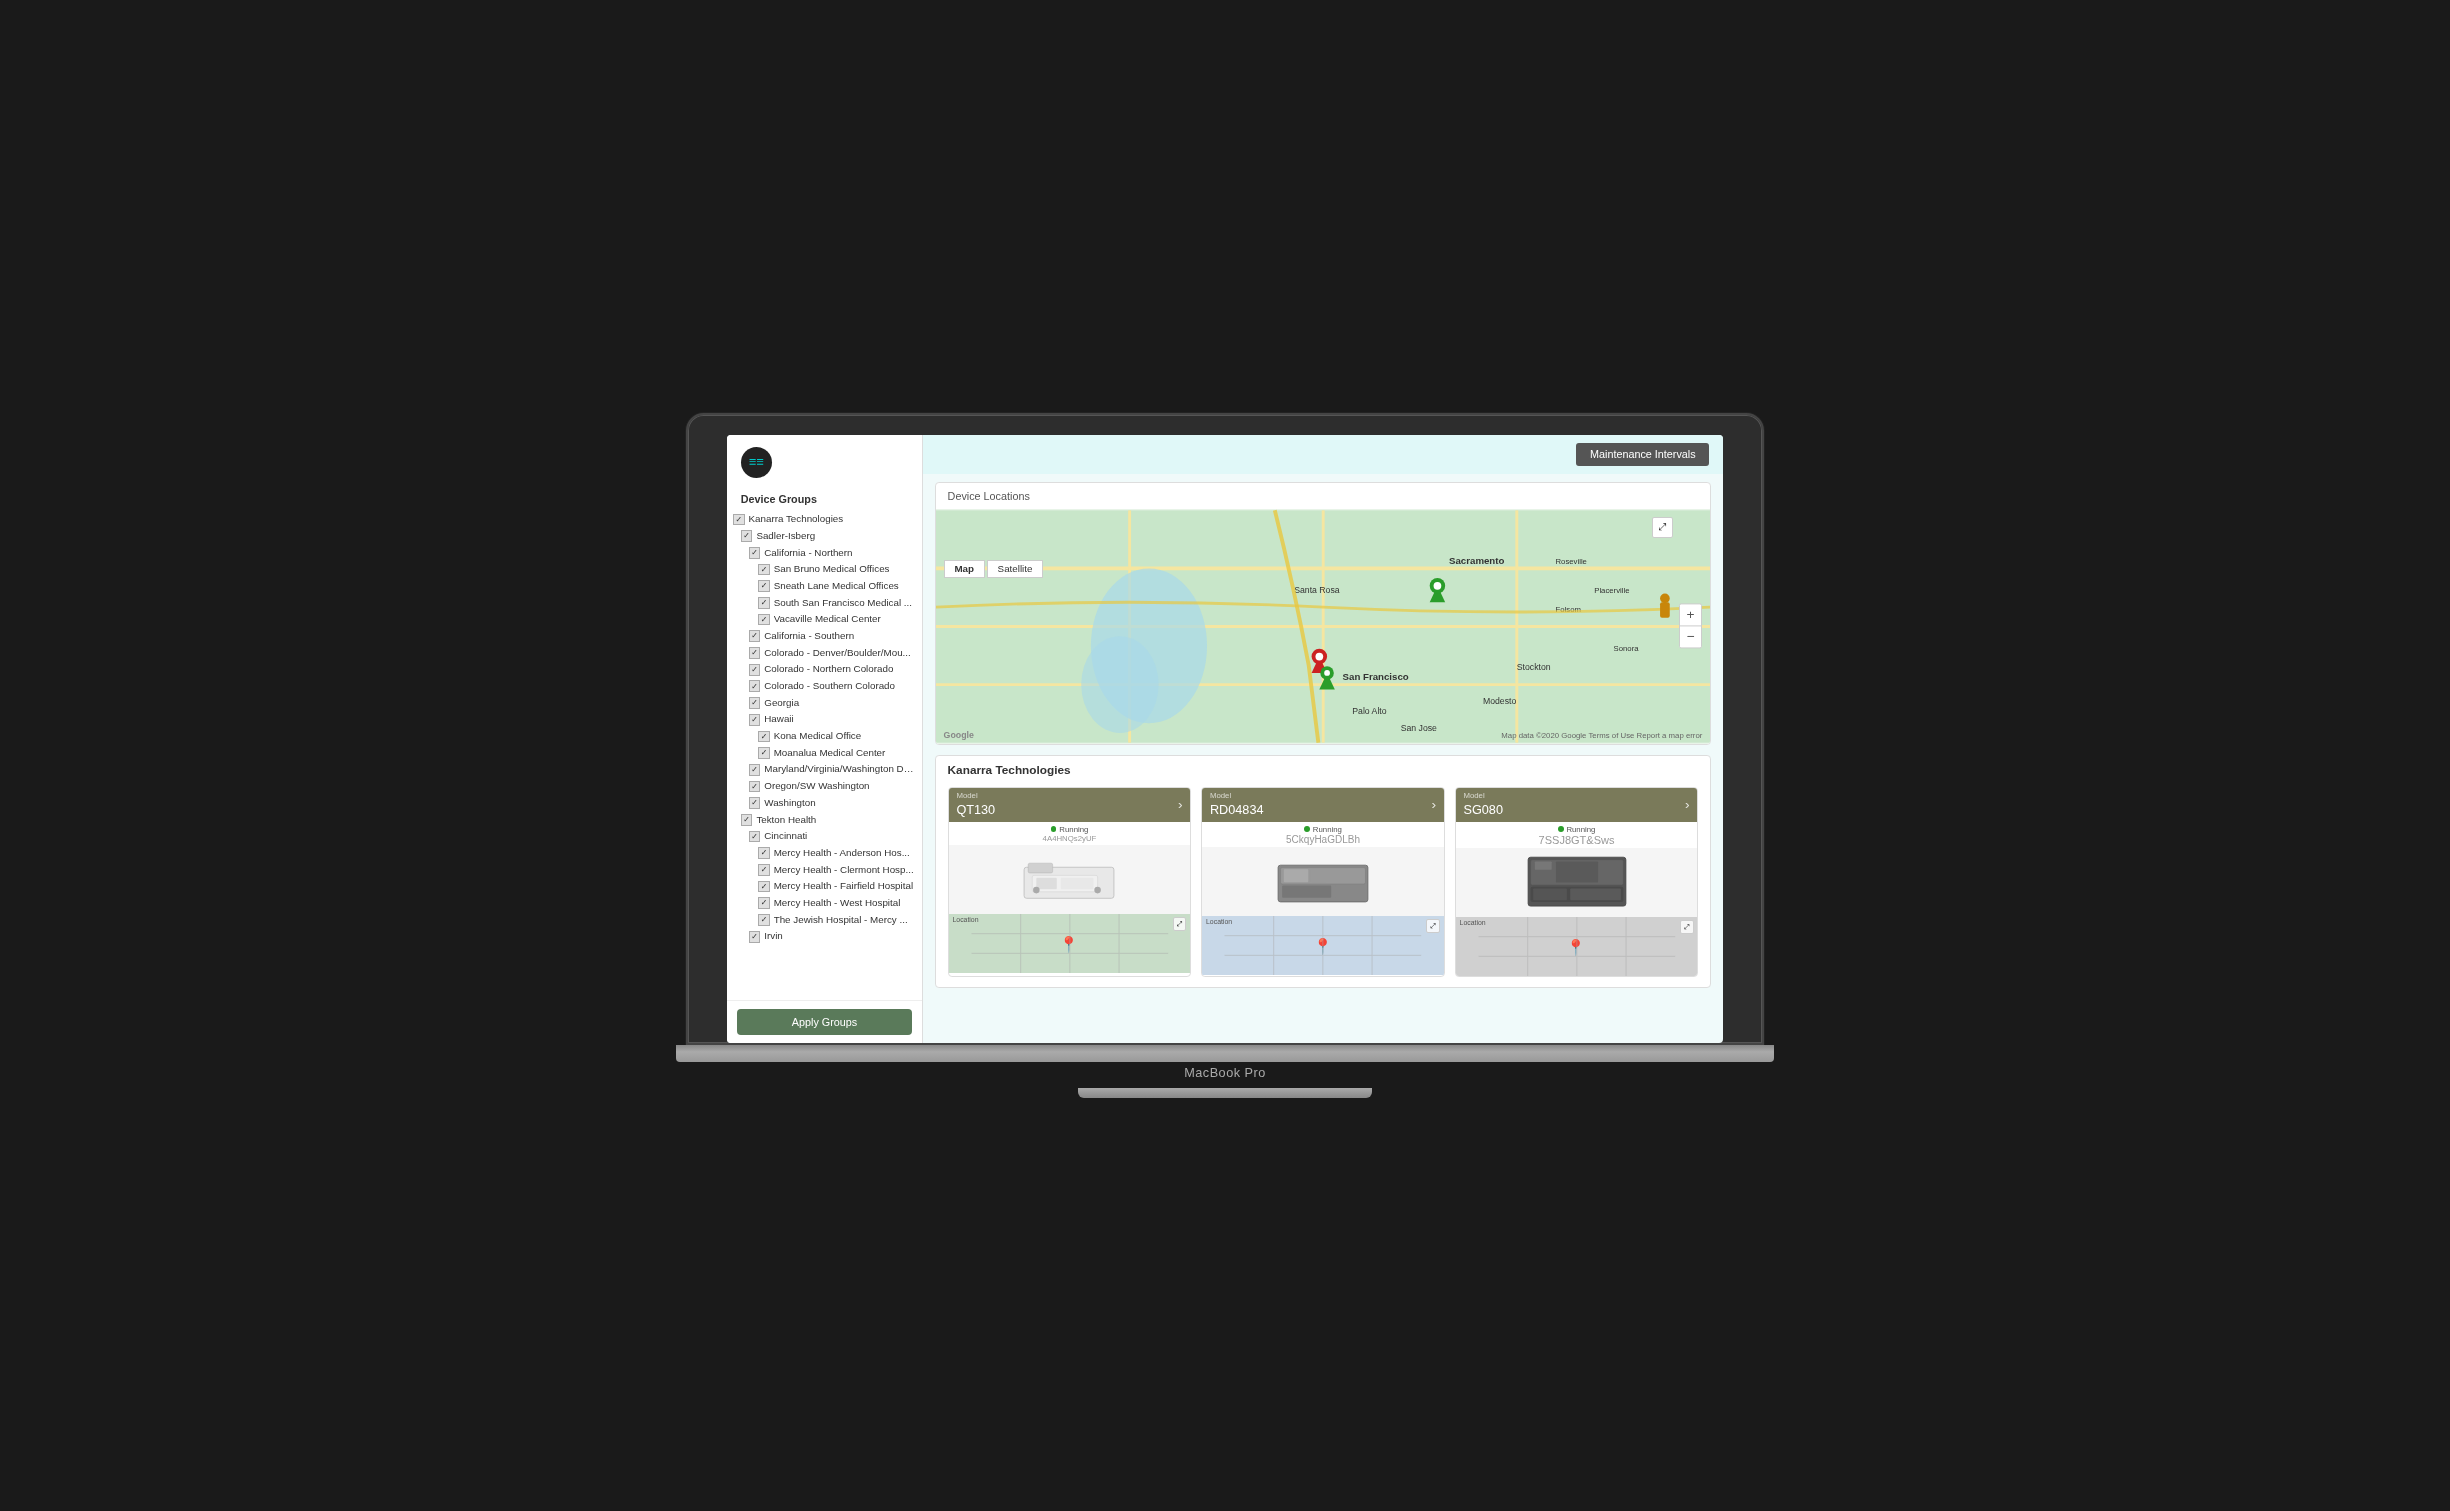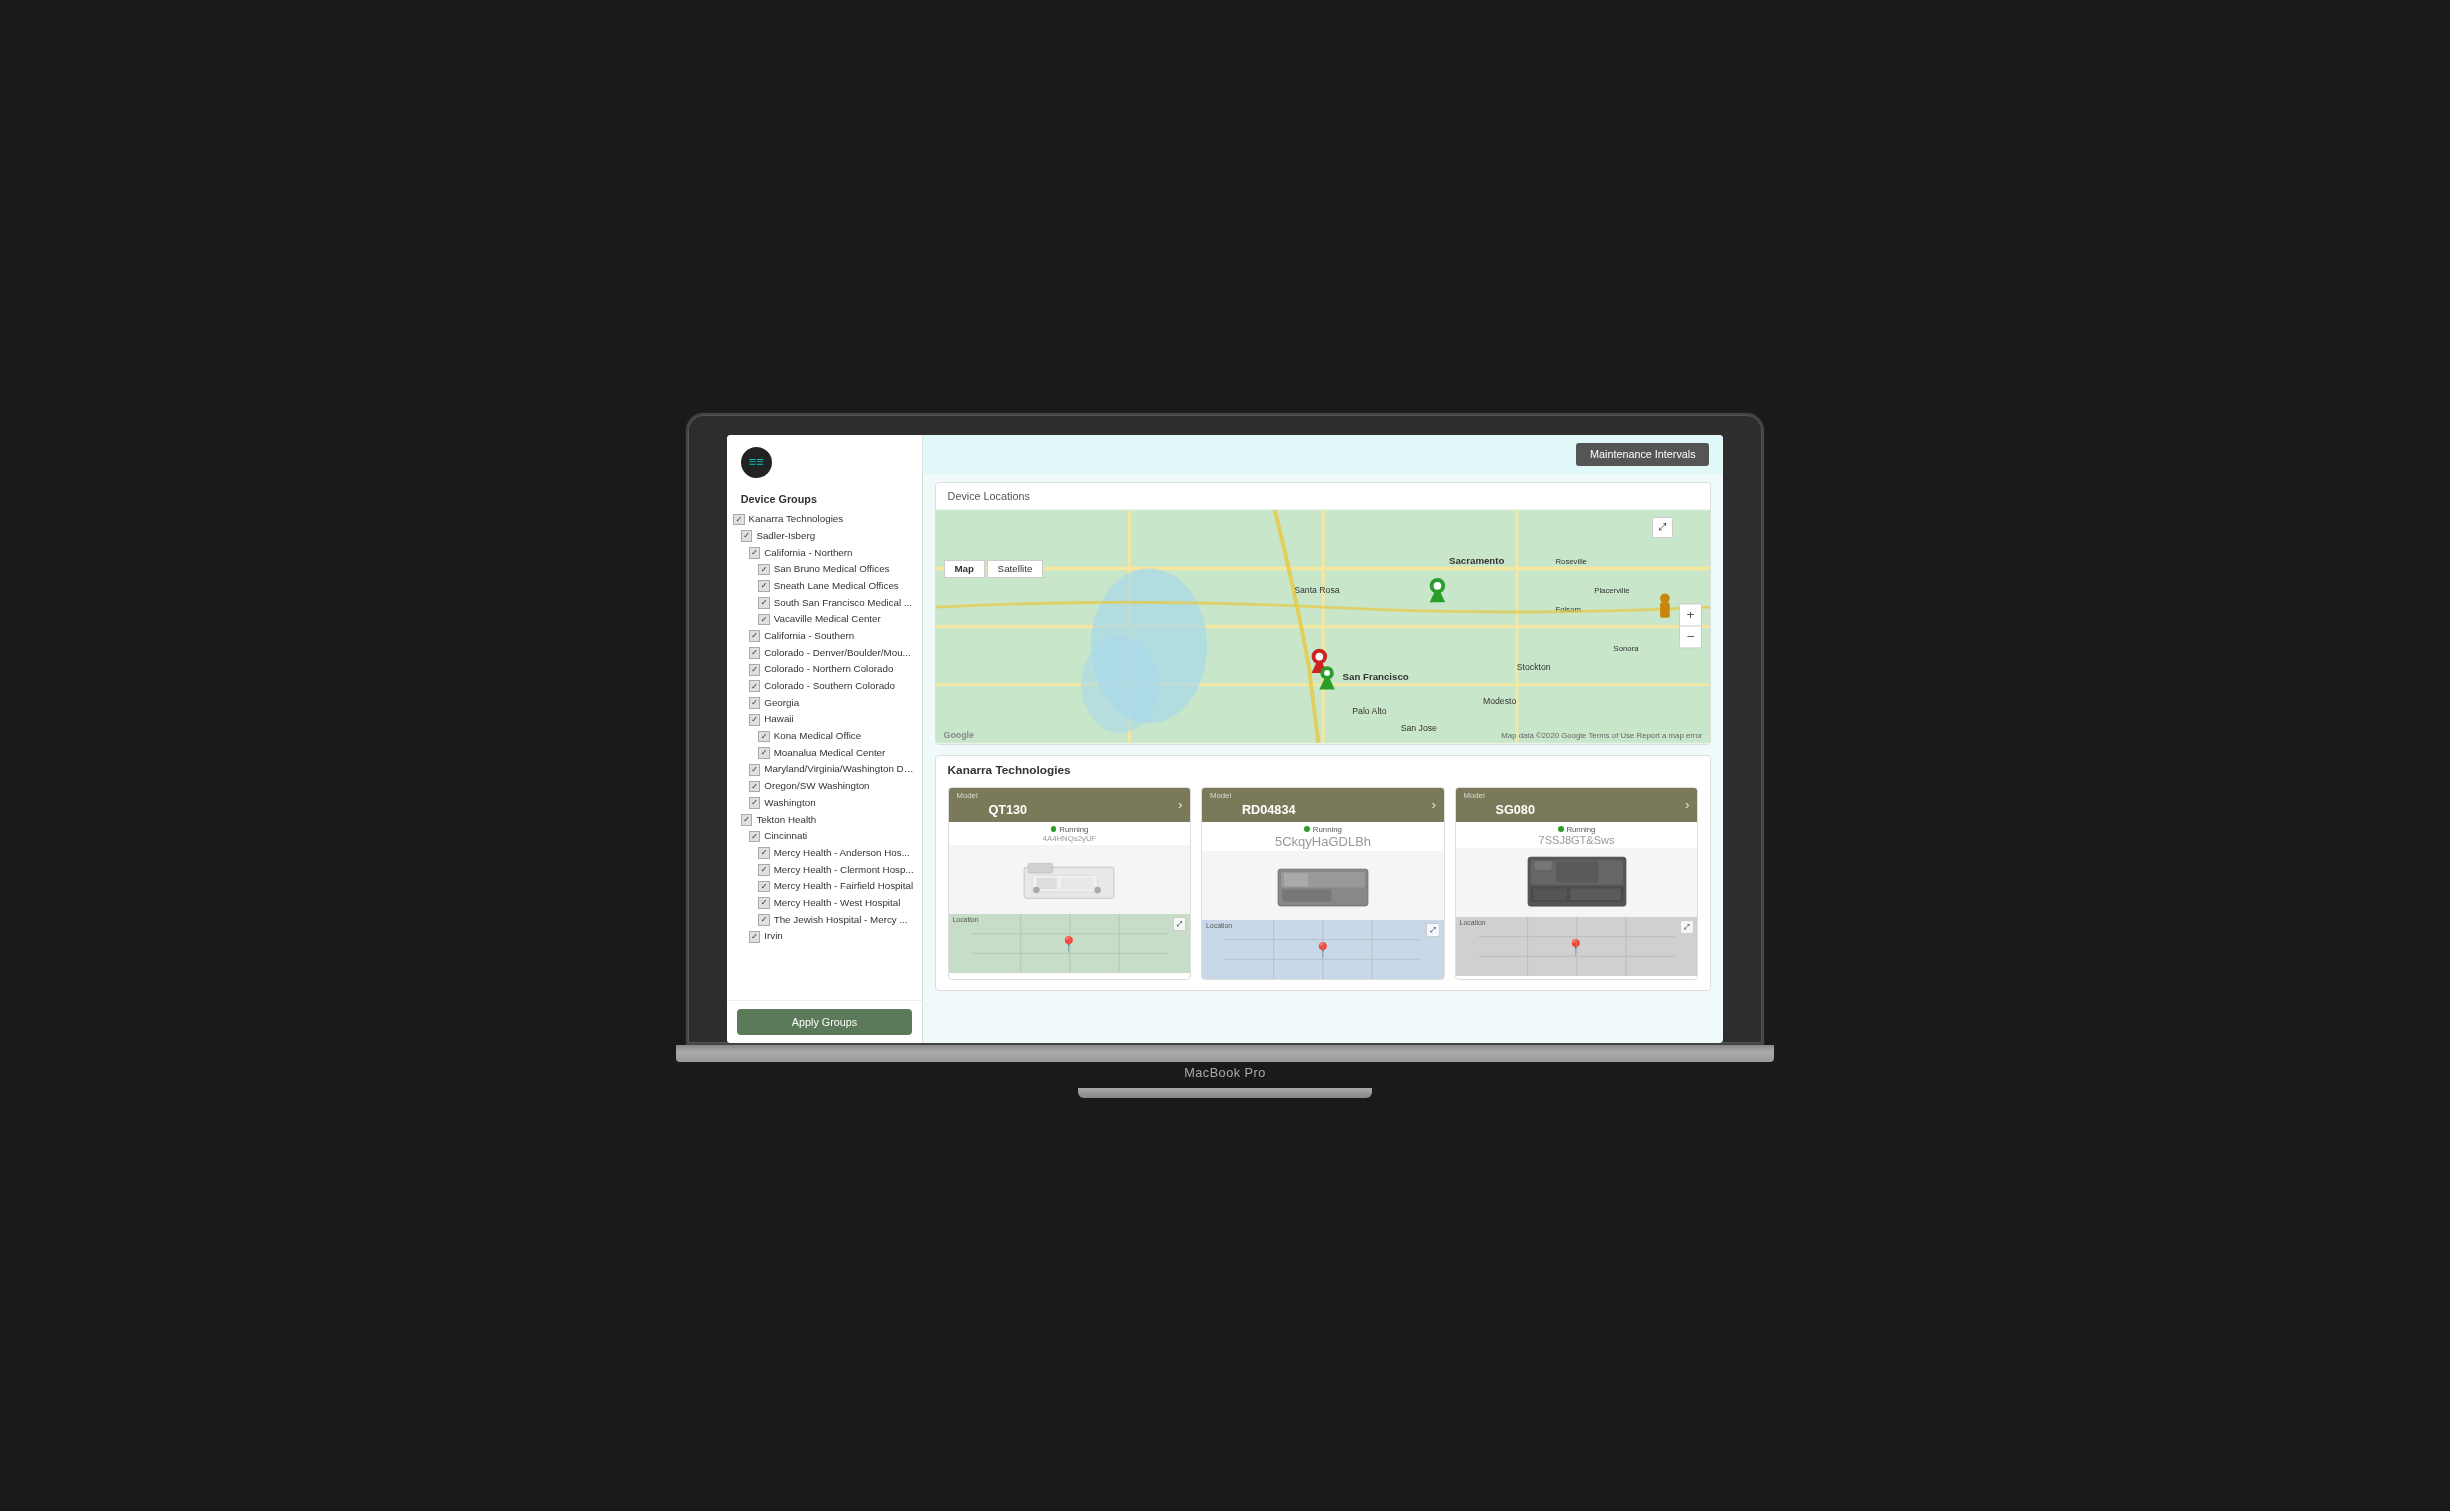--- a/index.html
+++ b/index.html
@@ -301,22 +301,21 @@
       justify-content: space-between;
     }
     .device-model-label {
       font-size: 7.8px;
       color: rgba(255,255,255,0.7);
       display: block;
       line-height: 1;
     }
     .device-model-name {
       font-size: 12.7px;
-      font-weight: bold;
-      margin-left: 32px;
+      font-weight: normal;
     }
     .device-chevron {
       font-size: 13.7px;
       opacity: 0.8;
     }
     .device-status {
       padding: 2.9px 7.8px;
       display: flex;
       align-items: center;
       justify-content: space-between;
@@ -619,21 +618,21 @@
                   <div class="device-card">
     <div class="device-card-header" style="background:#7a7a5a">
       <div>
         <span class="device-model-label">Model</span>
         <span class="device-model-name">RD04834</span>
       </div>
       <span class="device-chevron">›</span>
     </div>
     <div class="device-status">
       <div><span class="status-dot"></span><span>Running</span></div>
-      <span style="font-size:13px;color:#999">5CkqyHaGDLBh</span>
+      <span style="font-size:10px;color:#999">5CkqyHaGDLBh</span>
     </div>
     <div class="device-image">
       <svg viewBox="0 0 120 60" width="98" height="49">
       <rect x="5" y="10" width="110" height="45" rx="3" fill="#888" stroke="#666" stroke-width="1"></rect>
       <rect x="8" y="13" width="104" height="20" rx="2" fill="#999" stroke="#777" stroke-width="0.5"></rect>
       <rect x="10" y="35" width="60" height="15" rx="1" fill="#777"></rect>
       <rect x="75" y="35" width="35" height="15" rx="1" fill="#888"></rect>
       <rect x="12" y="15" width="30" height="16" rx="1" fill="#aaa"></rect>
       <rect x="45" y="15" width="20" height="16" rx="1" fill="#999"></rect>
     </svg>

